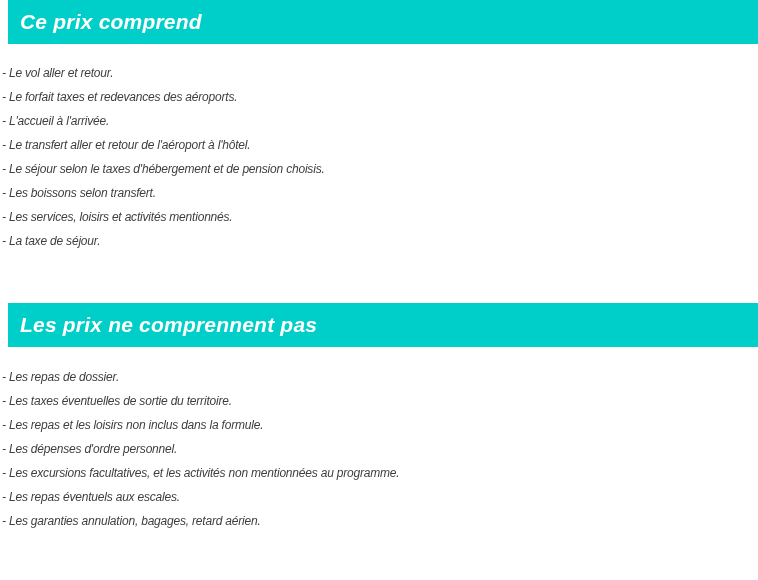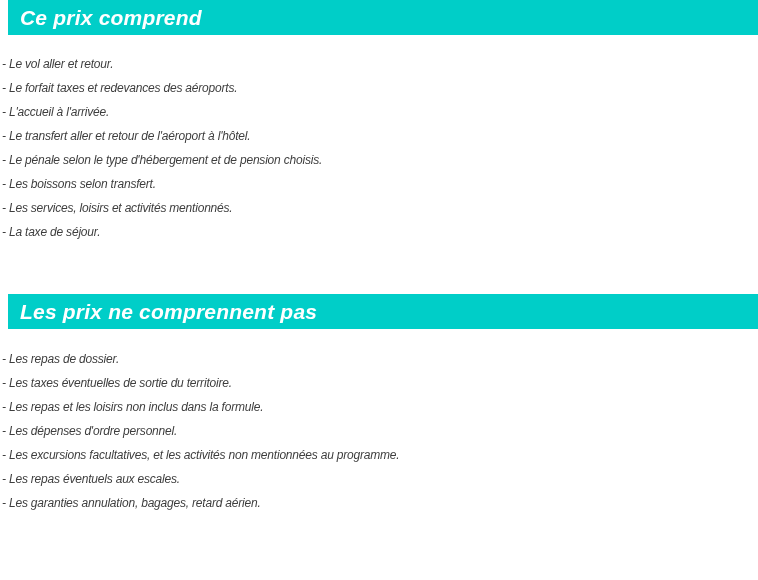--- a/index.html
+++ b/index.html
@@ -13,21 +13,21 @@
     overflow: hidden;
     font-family: "Liberation Sans", sans-serif;
   }
   .page {
     width: 758px;
     height: 580px;
     position: relative;
   }
   .section-bar {
     margin-left: 8px;
-    height: 35px;
+    height: 44px;
     background: #00cec8;
     display: flex;
     align-items: center;
     padding-left: 12px;
     box-sizing: border-box;
   }
   .section-bar h2 {
     margin: 0;
     padding: 0;
     color: #ffffff;
@@ -67,21 +67,21 @@
 
   <section class="section-included">
     <header class="section-bar">
       <h2>Ce prix comprend</h2>
     </header>
     <ul class="items">
         <li>- Le vol aller et retour.</li>
         <li>- Le forfait taxes et redevances des aéroports.</li>
         <li>- L'accueil à l'arrivée.</li>
         <li>- Le transfert aller et retour de l'aéroport à l'hôtel.</li>
-        <li>- Le pénale selon le type d'hébergement et de pension choisis.</li>
+        <li>- Le séjour selon le taxes d'hébergement et de pension choisis.</li>
         <li>- Les boissons selon transfert.</li>
         <li>- Les services, loisirs et activités mentionnés.</li>
         <li>- La taxe de séjour.</li>
       </ul>
   </section>
 
   <section class="section-excluded">
     <header class="section-bar">
       <h2>Les prix ne comprennent pas</h2>
     </header>

